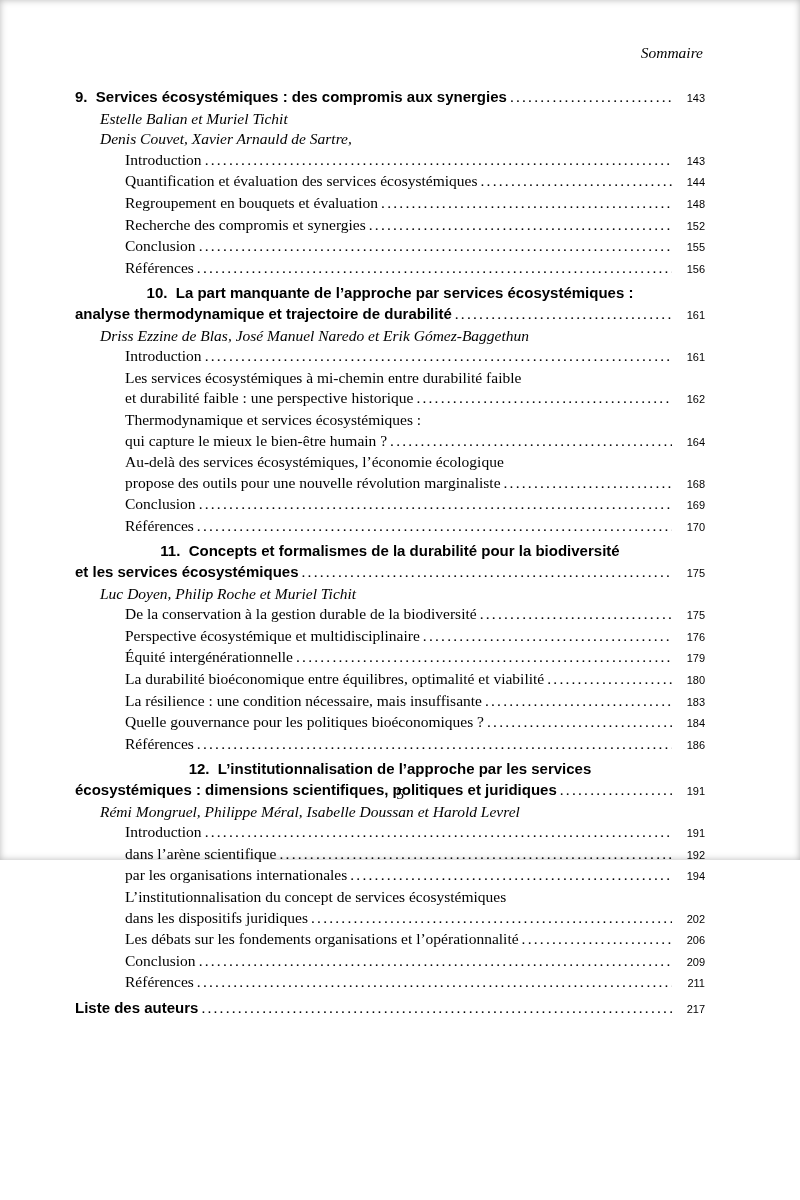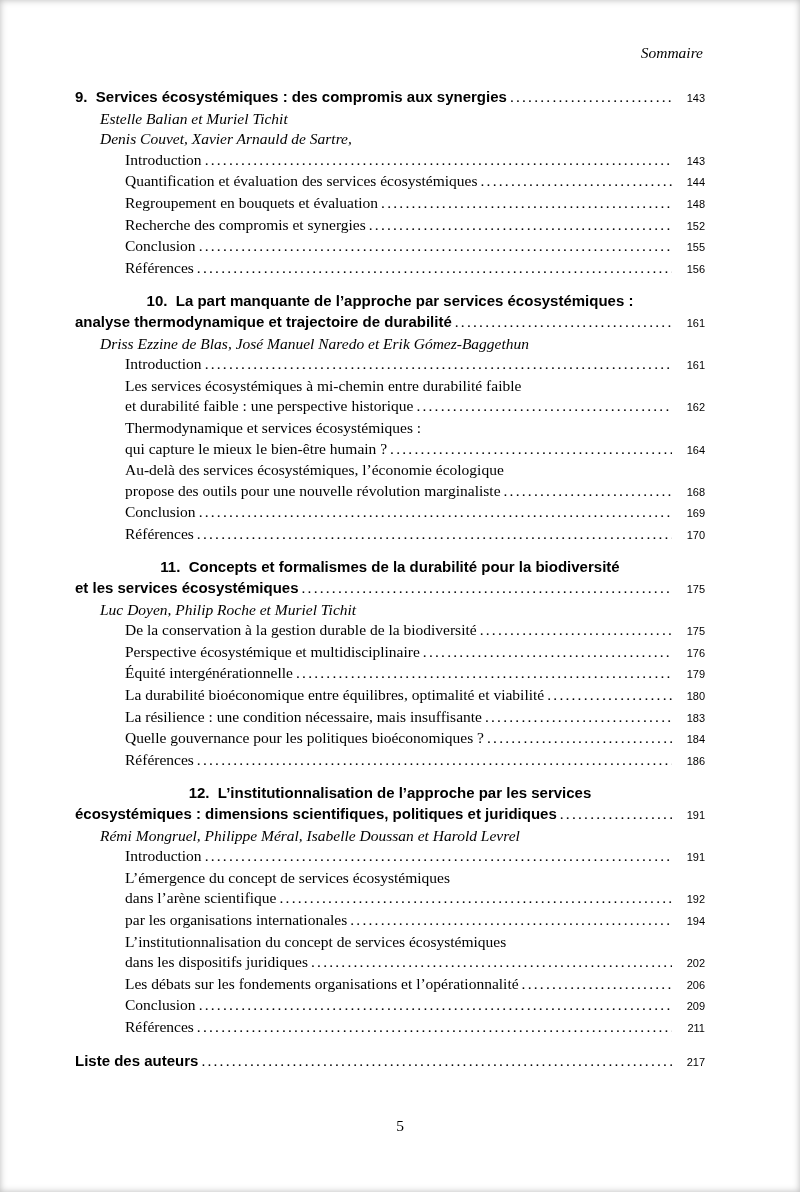--- a/index.html
+++ b/index.html
@@ -6,36 +6,36 @@
   html, body { background:#ffffff; }
   body {
     width:800px; height:1200px;
     font-family:"Liberation Serif", serif;
     color:#000;
     position:relative;
     overflow:hidden;
   }
   .page {
     position:absolute; left:0; top:0;
-    width:800px; height:1192px;
+    width:800px; height:860px;
     background:#fff;
     box-shadow: inset 0 0 7px rgba(0,0,0,0.28);
   }
   .running-head {
     position:absolute;
     top:44px; left:75px; right:97px;
     text-align:right;
     font-style:italic;
     font-size:15.5px;
   }
   .content {
     position:absolute;
     top:87px; left:75px; right:95px;
   }
-  .entry { margin-top:12px; }
+  .entry { margin-top:4px; }
   .entry:first-child { margin-top:0; }
 
   .line { display:flex; align-items:baseline; line-height:20.6px; }
   .title-line {
     font-family:"Liberation Sans", sans-serif;
     font-weight:bold;
     font-size:15px;
     justify-content:center;
   }
   .section-line {
@@ -233,23 +233,20 @@
           <span class="leader"></span>
           <span class="pg">191</span>
         </div>
         <div class="line author-line">Rémi Mongruel, Philippe Méral, Isabelle Doussan et Harold Levrel</div>
         <div class="line section-line">
           <span class="txt">Introduction</span>
           <span class="leader"></span>
           <span class="pg">191</span>
         </div>
         <div class="line section-line">
-          <span class="txt">L’émergence du concept de services écosystémiques</span>
-        </div>
-        <div class="line section-line">
           <span class="txt">dans l’arène scientifique</span>
           <span class="leader"></span>
           <span class="pg">192</span>
         </div>
         <div class="line section-line">
           <span class="txt">par les organisations internationales</span>
           <span class="leader"></span>
           <span class="pg">194</span>
         </div>
         <div class="line section-line">

